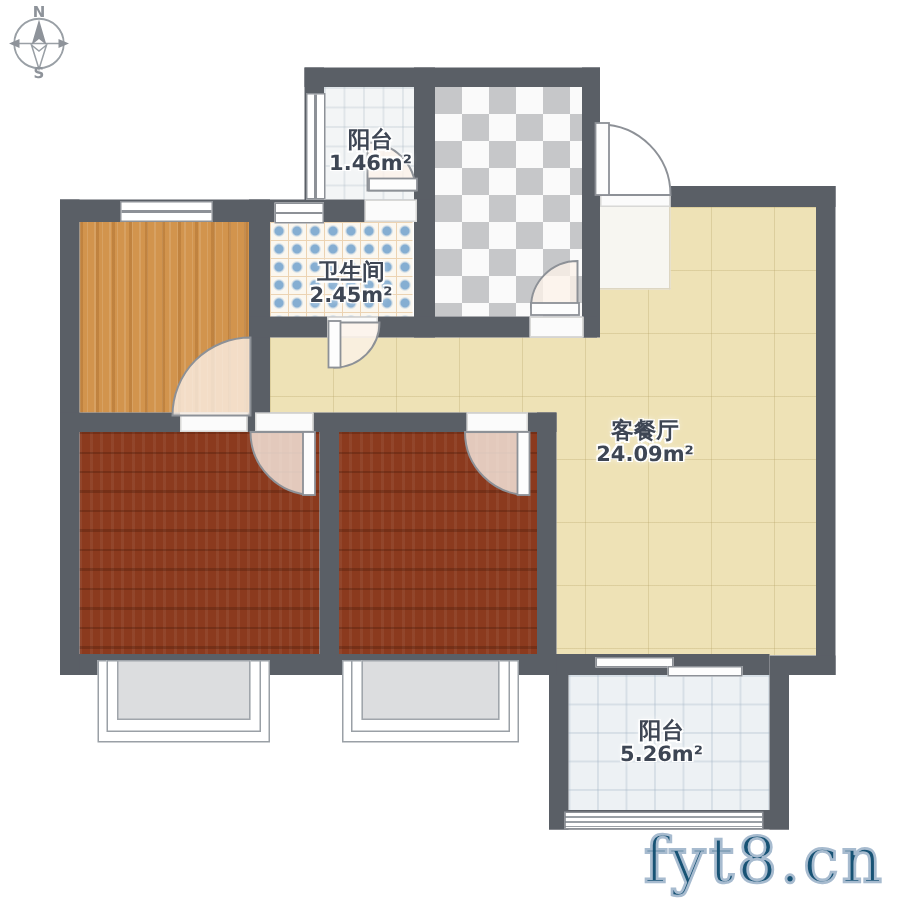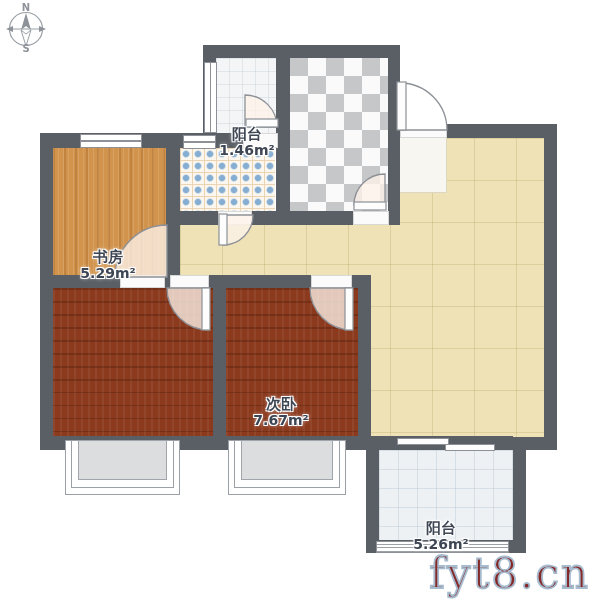--- a/index.html
+++ b/index.html
@@ -44,26 +44,26 @@
      background-image:linear-gradient(to right,transparent 42%,#8d9197 42%,#8d9197 58%,transparent 58%);}
   .window-lines{position:absolute;border:1px solid #8d9197;
      background:repeating-linear-gradient(#ffffff 0 2.2px,#9aa0a6 2.2px 3.2px);}
   .win-panel{position:absolute;background:#fdfdfd;border:1px solid #8d9197;}
   
   .bay-outer,.bay-mid{position:absolute;background:#fff;border:1px solid #9aa0a6;}
   .bay-sill{position:absolute;background:#dcdddf;border:1px solid #a0a5ab;}
   
   .room-label{position:absolute;transform:translate(-50%,-50%);text-align:center;line-height:16px;
      color:#3e4654;font-weight:bold;white-space:nowrap;
-     text-shadow:-1px -1px 0 #fff,1px -1px 0 #fff,-1px 1px 0 #fff,1px 1px 0 #fff,0 0 4px #fff;margin-top:41px;}
+     text-shadow:-1px -1px 0 #fff,1px -1px 0 #fff,-1px 1px 0 #fff,1px 1px 0 #fff,0 0 4px #fff;}
   .room-label .rname{display:block;font-size:15px;}
   .room-label .rarea{display:block;font-size:14px;}
   .overlay{position:absolute;left:0;top:0;pointer-events:none;}
   .watermark{position:absolute;right:10px;bottom:2px;font-family:"DejaVu Serif","Liberation Serif",serif;
-     font-size:42px;letter-spacing:2px;color:#7f1d1d;-webkit-text-stroke:1.8px #a3b8cd;opacity:.95;}
+     font-size:42px;letter-spacing:2px;color:#0c4a6e;-webkit-text-stroke:1.8px #a3b8cd;opacity:.95;}
   .compass{position:absolute;left:3px;top:2px;}
 </style>
 </head>
 <body>
 
 <div class="stage">
 
   <div class="floor floor-balcony-top" style="left:216px;top:58px;width:60px;height:75px;"></div>
   <div class="floor floor-kitchen" style="left:290px;top:58px;width:98px;height:153px;"></div>
   <div class="floor floor-bath" style="left:180px;top:148px;width:95px;height:63px;"></div>
@@ -132,27 +132,27 @@
       <rect x="219" y="214" width="8" height="31"></rect>
       <rect x="202" y="288" width="8" height="42"></rect>
       <rect x="345" y="288" width="8" height="42"></rect>
     </g>
   </svg>
 
   <div class="room-label" style="left:247px;top:101px;">
     <span class="rname">阳台</span>
     <span class="rarea">1.46m²</span>
   </div>
-  <div class="room-label" style="left:108px;top:224px;">
-    <span class="rname">书房</span>
-    <span class="rarea">5.29m²</span>
+  <div class="room-label" style="left:234px;top:189px;">
+    <span class="rname">卫生间</span>
+    <span class="rarea">2.45m²</span>
   </div>
-  <div class="room-label" style="left:281px;top:371px;">
-    <span class="rname">次卧</span>
-    <span class="rarea">7.67m²</span>
+  <div class="room-label" style="left:430px;top:295px;">
+    <span class="rname">客餐厅</span>
+    <span class="rarea">24.09m²</span>
   </div>
   <div class="room-label" style="left:441px;top:495px;">
     <span class="rname">阳台</span>
     <span class="rarea">5.26m²</span>
   </div>
 
   <svg class="compass" width="46" height="52" viewBox="0 0 46 52">
     <circle cx="23" cy="27" r="16.5" fill="none" stroke="#9aa0a6" stroke-width="1.2"></circle>
     <line x1="6" y1="27" x2="40" y2="27" stroke="#9aa0a6" stroke-width="1"></line>
     <polygon points="3,27 10,24 10,30" fill="#8e939a"></polygon>

